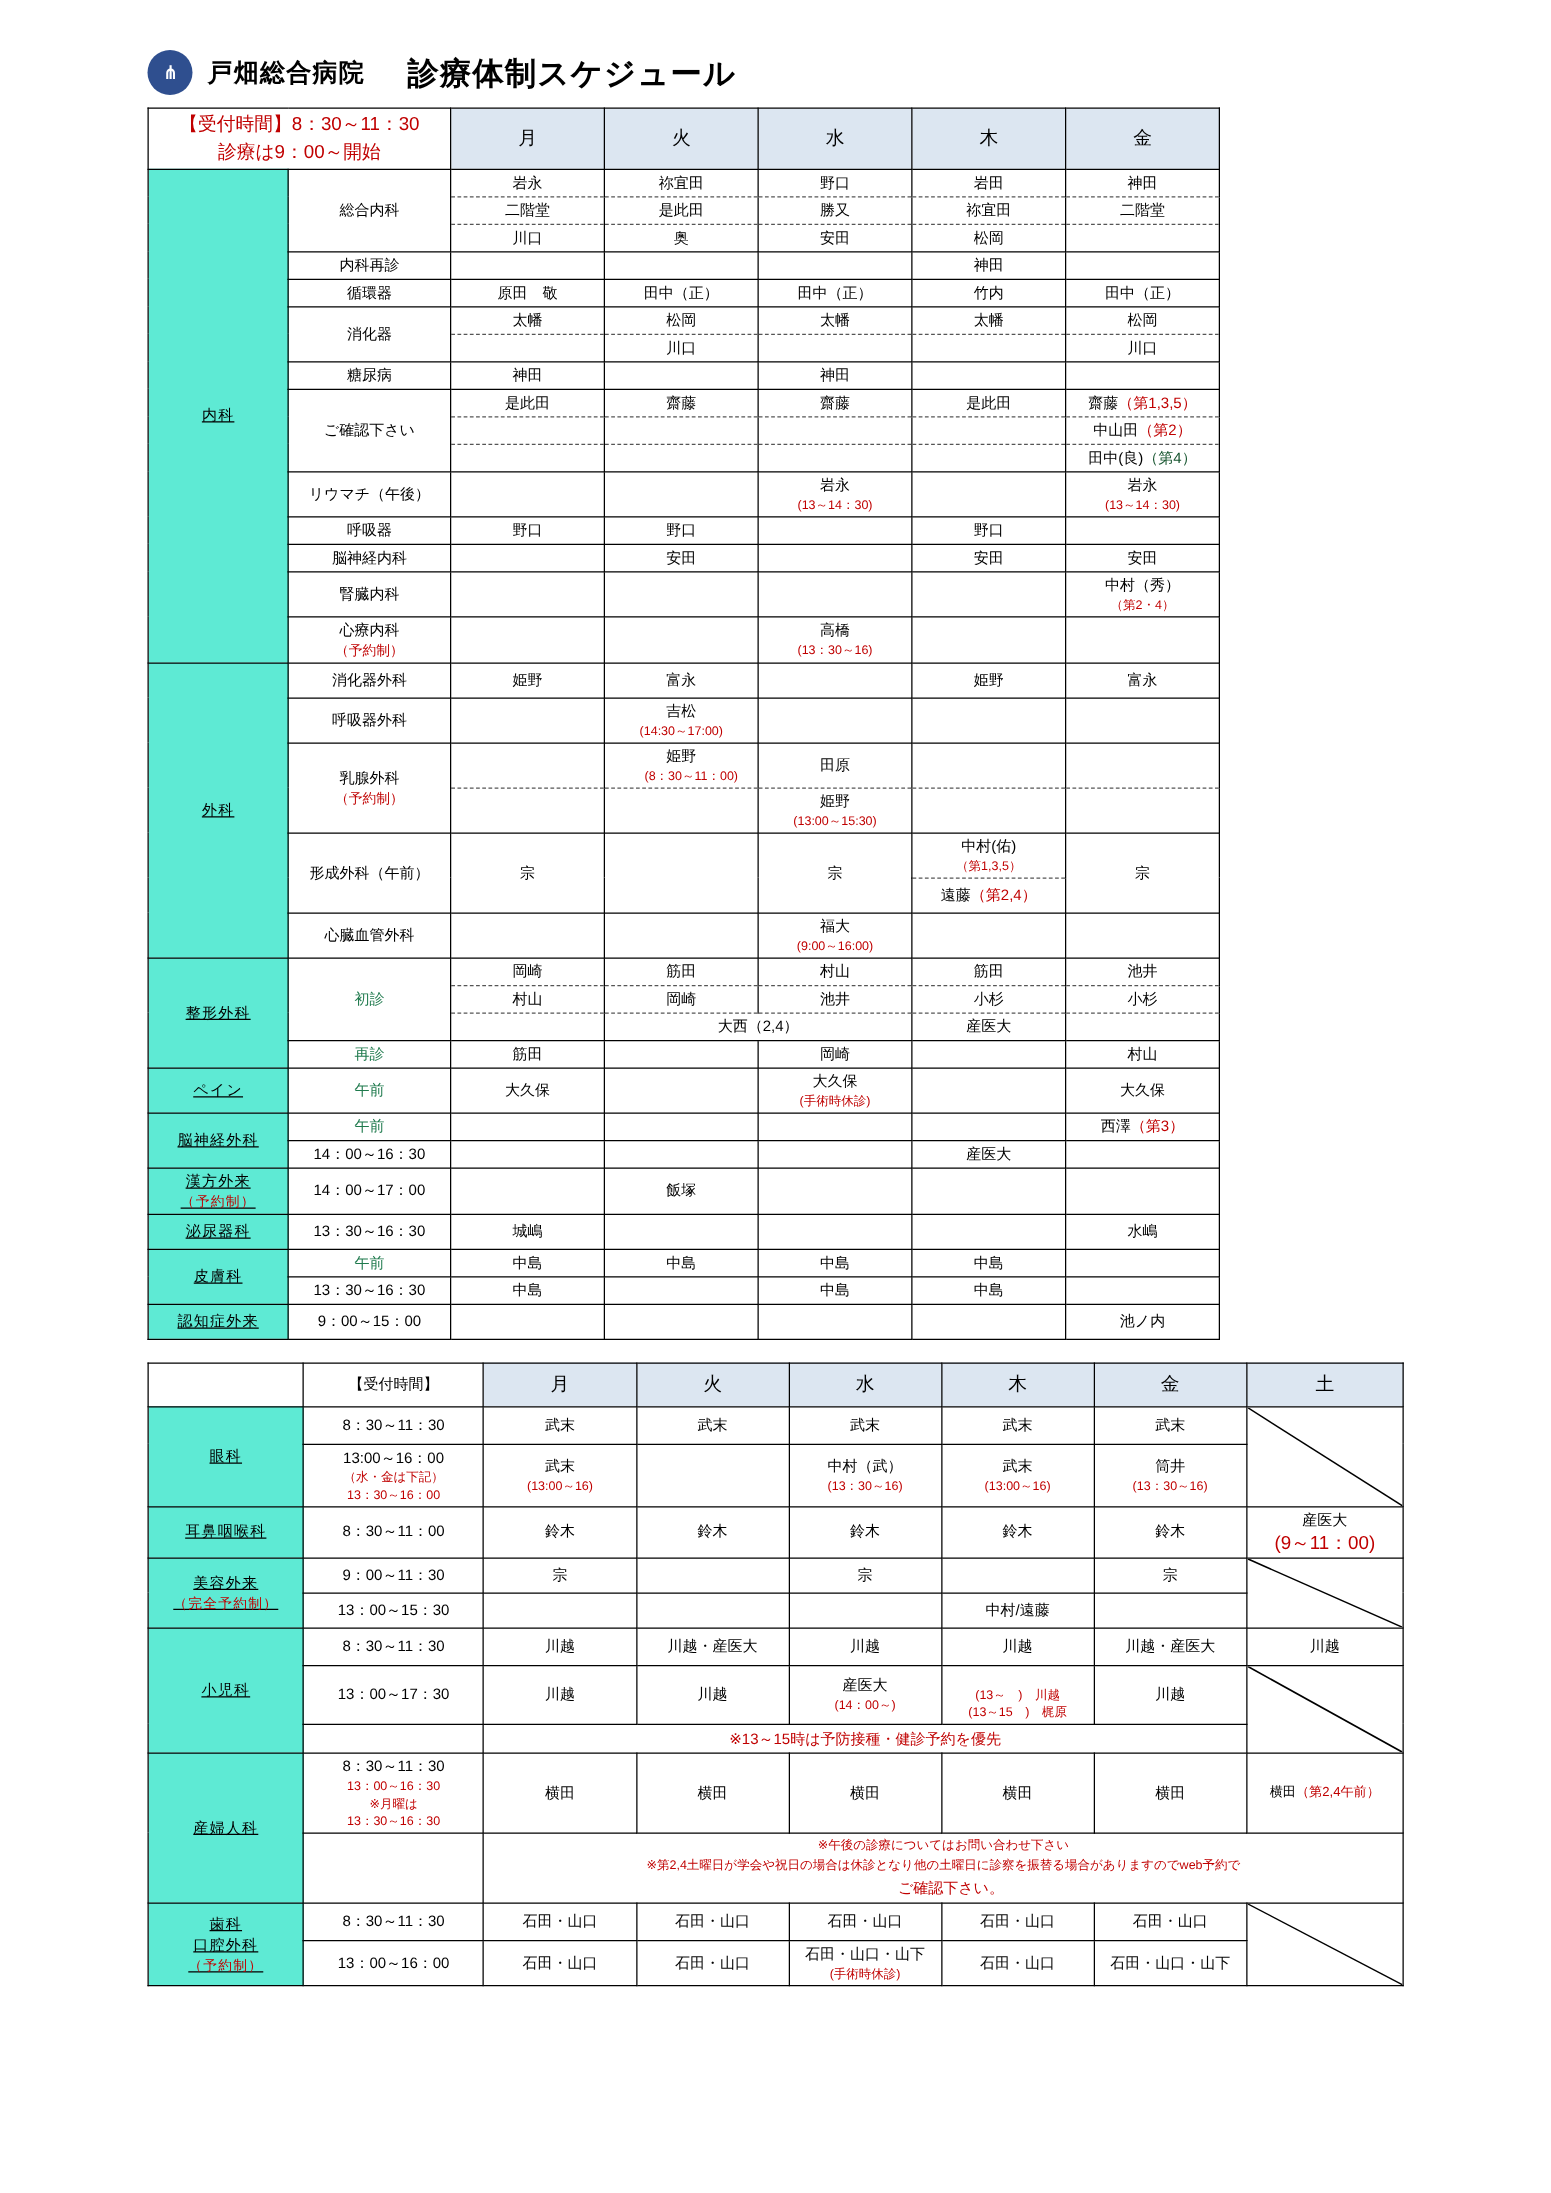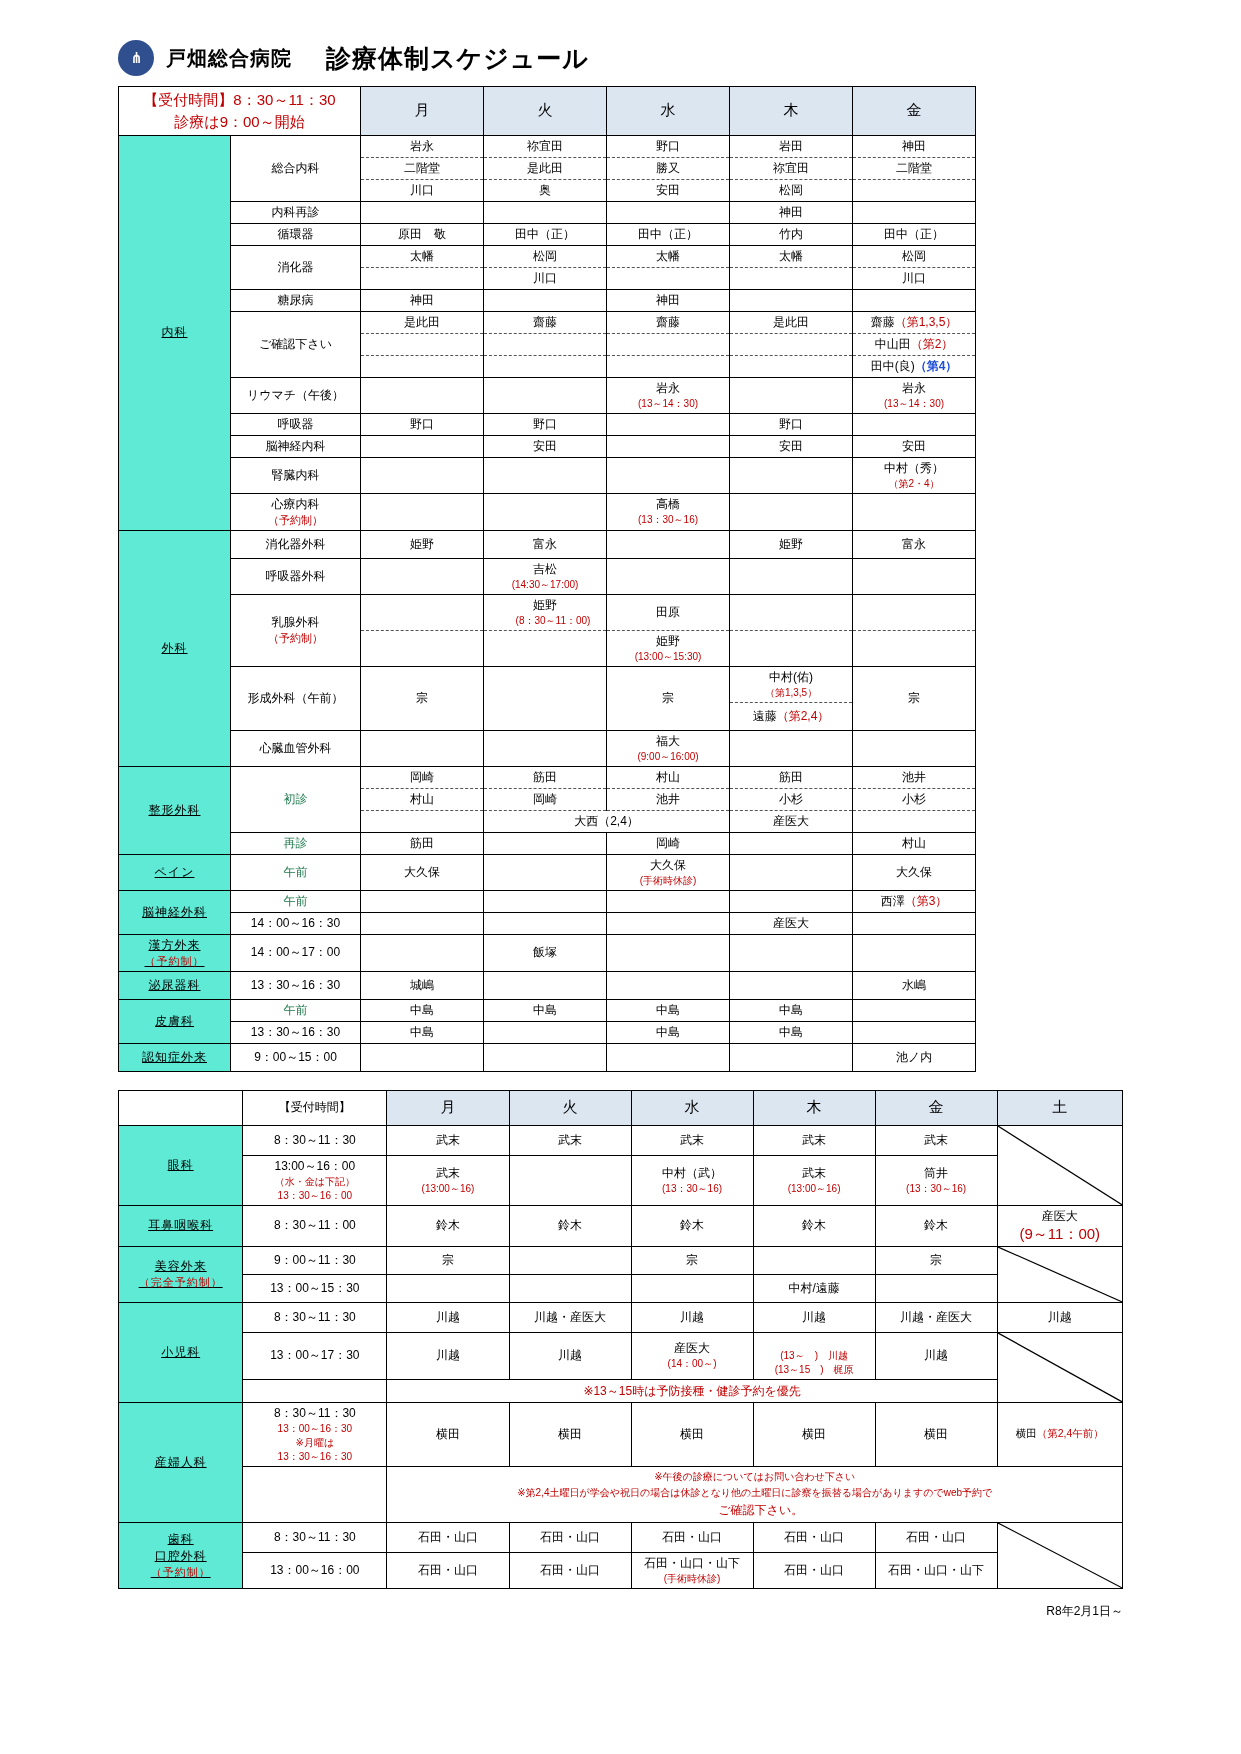--- a/index.html
+++ b/index.html
@@ -148,21 +148,21 @@
       <td class="dashed-b dashed-t"></td>
       <td class="dashed-b dashed-t"></td>
       <td class="dashed-b dashed-t"></td>
       <td class="dashed-b dashed-t">中山田<span style="color: rgb(192, 0, 0);">（第2）</span></td>
     </tr>
     <tr>
       <td class="dashed-t"></td>
       <td class="dashed-t"></td>
       <td class="dashed-t"></td>
       <td class="dashed-t"></td>
-      <td class="dashed-t">田中(良)<span style="color: #1d4ed8; font-weight: bold;">（第4）</span></td>
+      <td class="dashed-t">田中(良)<span style="color: #14532d;">（第4）</span></td>
     </tr>
     <tr style="height:34px;">
       <td class="sub">リウマチ（午後）</td>
       <td></td>
       <td></td>
       <td><span class="multi"><div>岩永</div><div style="color: rgb(192, 0, 0); font-size: 10px;">(13～14：30)</div></span></td>
       <td></td>
       <td><span class="multi"><div>岩永</div><div style="color: rgb(192, 0, 0); font-size: 10px;">(13～14：30)</div></span></td>
     </tr>
     <tr>
@@ -502,14 +502,13 @@
       <td class="timecol">13：00～16：00</td>
       <td>石田・山口</td>
       <td>石田・山口</td>
       <td><span class="multi"><div>石田・山口・山下</div><div style="color: rgb(192, 0, 0); font-size: 10px;">(手術時休診)</div></span></td>
       <td>石田・山口</td>
       <td>石田・山口・山下</td>
     </tr>
   </tbody>
     </table>
 
-  <div class="footer">R8年2月1日～</div>
 </div>
 
 </body></html>

